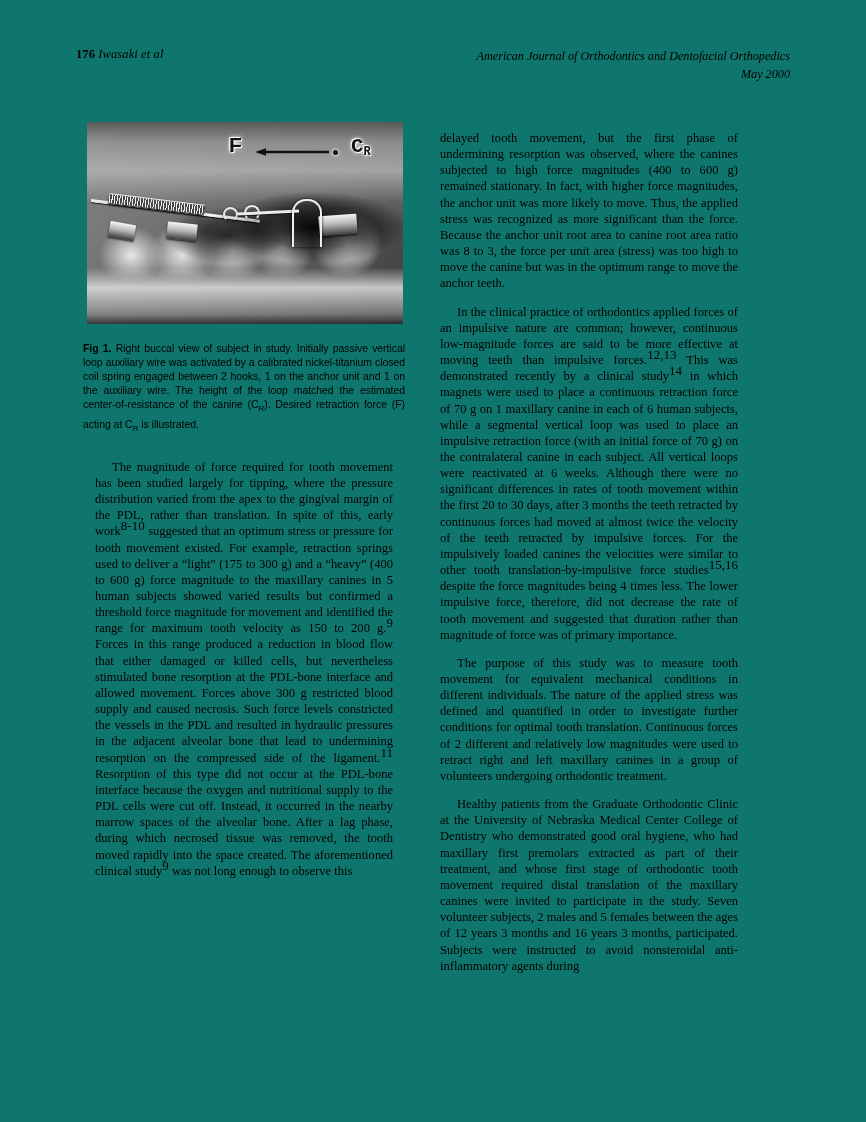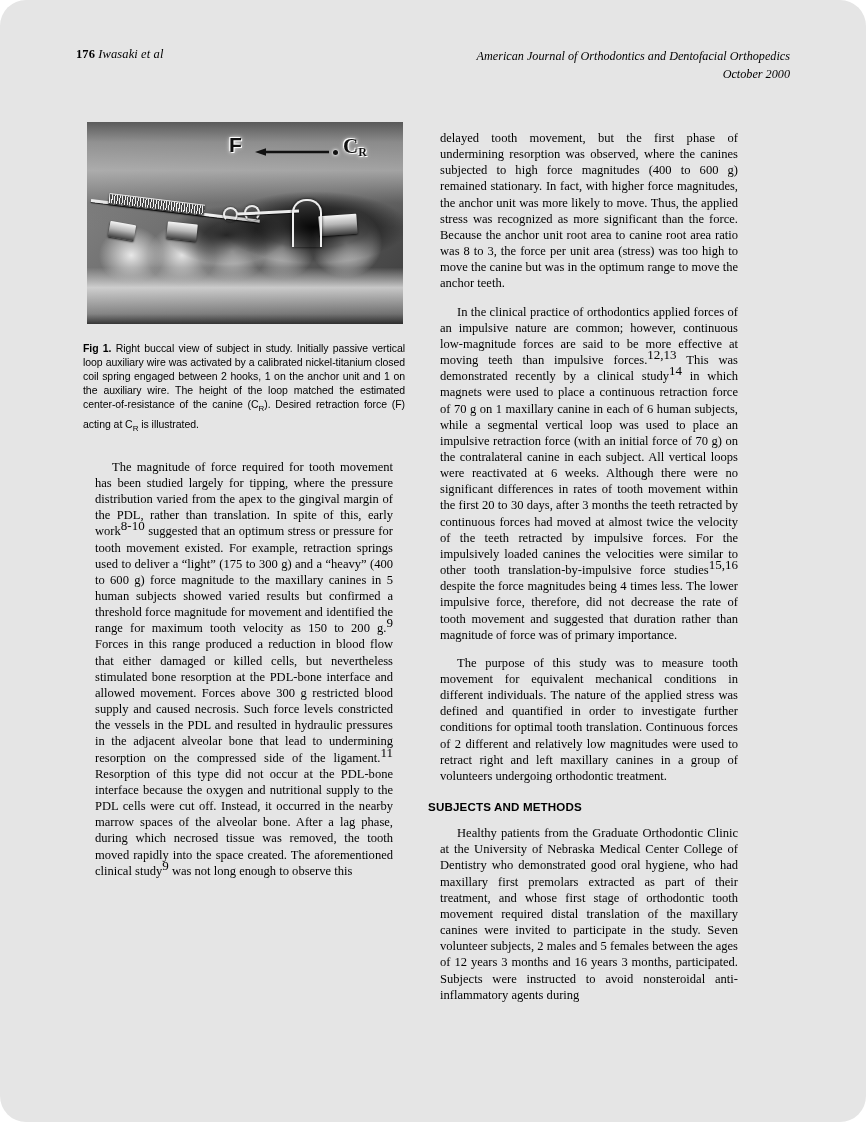--- a/index.html
+++ b/index.html
@@ -8,24 +8,23 @@
     background: #ffffff;
   }
   body {
     font-family: "Liberation Serif", serif;
     color: #000000;
   }
   .page {
     position: relative;
     width: 866px;
     height: 1122px;
-    background: #e5e5e5;
+    background: #0f766e;
     overflow: hidden;
     box-sizing: border-box;
-    border-radius: 26px;
   }
 
   
   .running-head {
     position: absolute;
     top: 47px;
     left: 76px;
     right: 76px;
     height: 46px;
   }
@@ -161,22 +160,22 @@
   .annot-F {
     left: 142px; top: 12px;
     font-family: "Liberation Sans", sans-serif;
     font-weight: bold;
     font-size: 21px;
     color: #111111;
     text-shadow: 0 0 3px #ffffff, 0 0 5px #ffffff, 1px 1px 0 #fff, -1px -1px 0 #fff;
     line-height: 1;
   }
   .annot-CR {
-    left: 256px; top: 14px;
-    font-family: Liberation Serif, serif;
+    left: 264px; top: 14px;
+    font-family: Liberation Mono, monospace;
     font-weight: bold;
     font-size: 21px;
     color: #111111;
     text-shadow: 0 0 3px #ffffff, 0 0 5px #ffffff, 1px 1px 0 #fff, -1px -1px 0 #fff;
     line-height: 1;
   }
   .annot-CR sub {
     font-size: 12px;
     vertical-align: baseline;
     position: relative;
@@ -239,21 +238,21 @@
 
 <div class="page">
 
   <div class="running-head">
     <div class="rh-left">
       <span class="folio">176</span>
       <span class="authors">Iwasaki et al</span>
     </div>
     <div class="rh-right">
       <span class="rh-journal">American Journal of Orthodontics and Dentofacial Orthopedics</span>
-      <span class="rh-date">October 2000</span>
+      <span class="rh-date">May 2000</span>
     </div>
   </div>
 
   <div class="col col-left">
 
     <figure class="figure">
       <div class="photo">
         <div class="appl archwire"></div>
         <div class="appl coil"></div>
         <div class="appl bracket b1"></div>
@@ -280,19 +279,18 @@
         <p class="indent">The magnitude of force required for tooth movement has been studied largely for tipping, where the pressure distribution varied from the apex to the gingival margin of the PDL, rather than translation. In spite of this, early work<sup>8-10</sup> suggested that an optimum stress or pressure for tooth movement existed. For example, retraction springs used to deliver a “light” (175 to 300 g) and a “heavy” (400 to 600 g) force magnitude to the maxillary canines in 5 human subjects showed varied results but confirmed a threshold force magnitude for movement and identified the range for maximum tooth velocity as 150 to 200 g.<sup>9</sup> Forces in this range produced a reduction in blood flow that either damaged or killed cells, but nevertheless stimulated bone resorption at the PDL-bone interface and allowed movement. Forces above 300 g restricted blood supply and caused necrosis. Such force levels constricted the vessels in the PDL and resulted in hydraulic pressures in the adjacent alveolar bone that lead to undermining resorption on the compressed side of the ligament.<sup>11</sup> Resorption of this type did not occur at the PDL-bone interface because the oxygen and nutritional supply to the PDL cells were cut off. Instead, it occurred in the nearby marrow spaces of the alveolar bone. After a lag phase, during which necrosed tissue was removed, the tooth moved rapidly into the space created. The aforementioned clinical study<sup>9</sup> was not long enough to observe this</p>
       </div>
   </div>
 
   <div class="col col-right">
     <div class="body-text" id="right-body">
         <p class="">delayed tooth movement, but the first phase of undermining resorption was observed, where the canines subjected to high force magnitudes (400 to 600 g) remained stationary. In fact, with higher force magnitudes, the anchor unit was more likely to move. Thus, the applied stress was recognized as more significant than the force. Because the anchor unit root area to canine root area ratio was 8 to 3, the force per unit area (stress) was too high to move the canine but was in the optimum range to move the anchor teeth.</p>
         <p class="indent">In the clinical practice of orthodontics applied forces of an impulsive nature are common; however, continuous low-magnitude forces are said to be more effective at moving teeth than impulsive forces.<sup>12,13</sup> This was demonstrated recently by a clinical study<sup>14</sup> in which magnets were used to place a continuous retraction force of 70 g on 1 maxillary canine in each of 6 human subjects, while a segmental vertical loop was used to place an impulsive retraction force (with an initial force of 70 g) on the contralateral canine in each subject. All vertical loops were reactivated at 6 weeks. Although there were no significant differences in rates of tooth movement within the first 20 to 30 days, after 3 months the teeth retracted by continuous forces had moved at almost twice the velocity of the teeth retracted by impulsive forces. For the impulsively loaded canines the velocities were similar to other tooth translation-by-impulsive force studies<sup>15,16</sup> despite the force magnitudes being 4 times less. The lower impulsive force, therefore, did not decrease the rate of tooth movement and suggested that duration rather than magnitude of force was of primary importance.</p>
         <p class="indent">The purpose of this study was to measure tooth movement for equivalent mechanical conditions in different individuals. The nature of the applied stress was defined and quantified in order to investigate further conditions for optimal tooth translation. Continuous forces of 2 different and relatively low magnitudes were used to retract right and left maxillary canines in a group of volunteers undergoing orthodontic treatment.</p>
       </div>
-    <div class="sec-head">SUBJECTS AND METHODS</div>
     <div class="body-text" id="right-body-after">
         <p class="indent">Healthy patients from the Graduate Orthodontic Clinic at the University of Nebraska Medical Center College of Dentistry who demonstrated good oral hygiene, who had maxillary first premolars extracted as part of their treatment, and whose first stage of orthodontic tooth movement required distal translation of the maxillary canines were invited to participate in the study. Seven volunteer subjects, 2 males and 5 females between the ages of 12 years 3 months and 16 years 3 months, participated. Subjects were instructed to avoid nonsteroidal anti-inflammatory agents during</p>
       </div>
   </div>
 
 </div>
 
 </body></html>

